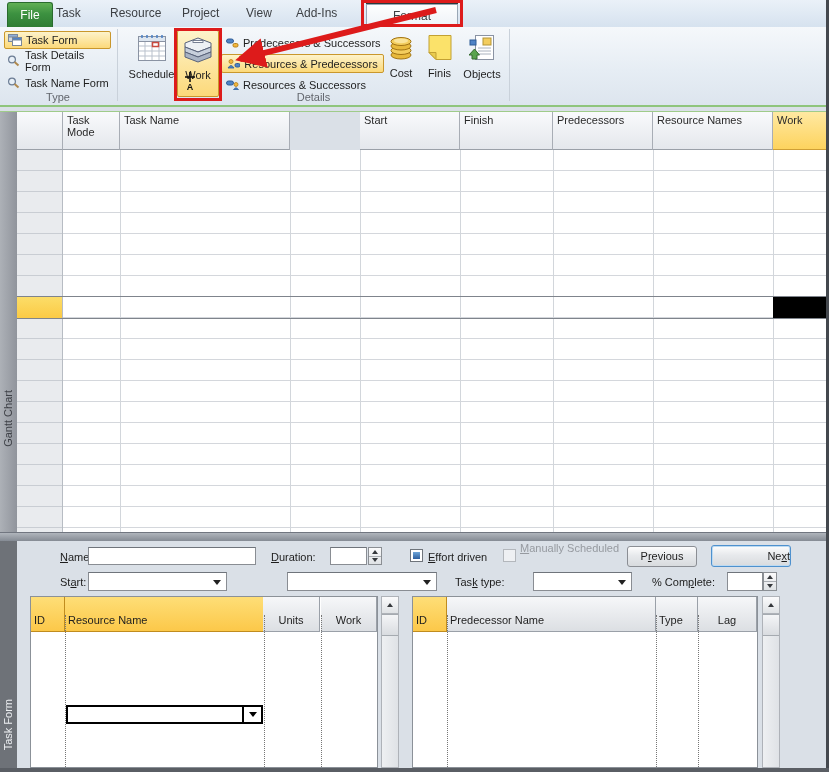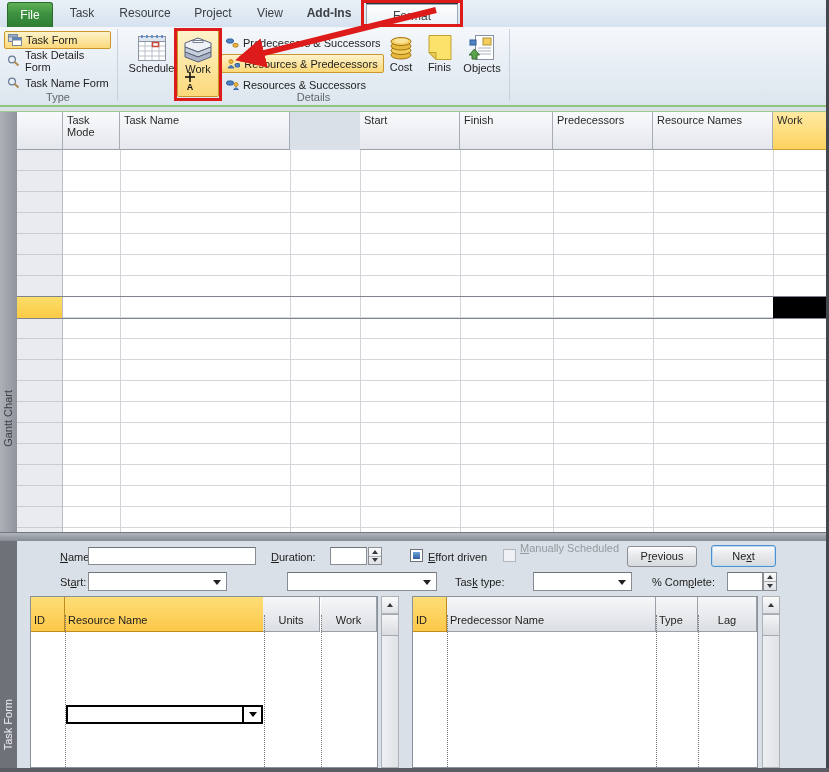--- a/index.html
+++ b/index.html
@@ -5,33 +5,33 @@
   html,body{margin:0;padding:0;background:#fff;}
   .window{position:relative;width:829px;height:772px;font-family:"Liberation Sans",sans-serif;
           background:#dae0e7;overflow:hidden;color:#1e1e1e;}
   .abs{position:absolute;}
   
   .tabbar{left:0;top:0;width:829px;height:27px;
           background:linear-gradient(#eaf1f8,#d6e2ef);border-bottom:1px solid #a8d193;}
   .file-tab{left:7px;top:2px;width:46px;height:25px;border-radius:3px 3px 0 0;
             background:linear-gradient(#61b055,#3c9140 45%,#2f7d33);color:#fff;
             font-size:12px;text-align:center;line-height:25px;border:1px solid #2a6b2e;border-bottom:none;box-sizing:border-box;}
-  .tab{top:0;height:27px;line-height:27px;text-align:center;font-size:12px;color:#3c3f43;}
+  .tab{top:0;height:27px;line-height:27px;text-align:left;font-size:12px;color:#3c3f43;}
   .format-tab{left:366px;top:4px;width:92px;height:23px;line-height:23px;text-align:center;font-size:12px;
               background:linear-gradient(#fdfefe,#edf2f7);border:1px solid #9aa7b5;border-bottom:none;box-sizing:border-box;color:#3c3f43;}
   .ctx-strip{left:366px;top:0;width:92px;height:4px;background:#2a3a3c;}
   
   .ribbon{left:0;top:27px;width:829px;height:78px;
           background:linear-gradient(#f5f8fb,#e6edf4 55%,#dde5ee);border-bottom:2px solid #8fc57c;}
   .rgroup-edge{top:29px;width:1px;height:72px;background:#c9d1da;}
   .group-label{top:91px;font-size:11px;color:#62666d;text-align:center;}
   .small-btn{height:18px;display:flex;align-items:center;gap:4px;font-size:11px;padding:0 3px;box-sizing:border-box;border-radius:2px;}
   .hl-yellow{background:linear-gradient(#fdf3cb,#fcd97a);border:1px solid #c9972c;}
   .big-btn{display:flex;flex-direction:column;align-items:center;justify-content:flex-start;
-           font-size:11px;box-sizing:border-box;border-radius:2px;padding-top:4px;gap:0;}
+           font-size:11px;box-sizing:border-box;border-radius:2px;padding-top:4px;gap:6px;}
   .menu-item{height:19px;display:flex;align-items:center;gap:4px;font-size:11px;padding:0 4px;box-sizing:border-box;border-radius:2px;}
   
   .red-box{border:3px solid #dd1b1b;box-sizing:border-box;z-index:60;pointer-events:none;}
   .arrow-svg{left:0;top:0;z-index:55;pointer-events:none;}
   
   .grid-topline{left:0;top:111px;width:829px;height:1px;background:#9fcb8a;}
   .pane-strip{left:0;top:112px;width:17px;height:420px;background:linear-gradient(to right,#adb1b7,#90949c);}
   .pane-label-v{writing-mode:vertical-rl;transform:rotate(180deg);font-size:11px;color:#3e4147;}
   .hdr{top:112px;height:38px;box-sizing:border-box;background:linear-gradient(#f9fafc,#e4e7ec);
        border-right:1px solid #a8adb5;border-bottom:1px solid #9aa0a8;font-size:11px;padding:2px 4px;color:#2a2a2a;}
@@ -85,21 +85,21 @@
 <body>
 
 <div class="window">
 
   <div class="abs tabbar">
     <div class="abs file-tab">File</div>
     <div class="abs tab" style="left:56px;width:52px;">Task</div>
     <div class="abs tab" style="left:110px;width:70px;">Resource</div>
     <div class="abs tab" style="left:182px;width:62px;">Project</div>
     <div class="abs tab" style="left:246px;width:48px;">View</div>
-    <div class="abs tab" style="left:296px;width:66px;font-weight:bold;">Add-Ins</div>
+    <div class="abs tab" style="left:296px;width:66px;">Add-Ins</div>
     <div class="abs ctx-strip"></div>
     <div class="abs format-tab">Format</div>
   </div>
 
   <div class="abs ribbon">
 
     <div class="abs small-btn hl-yellow" style="left:4px;top:4px;width:107px;">
       <svg class="icon" width="14" height="12" viewBox="0 0 14 12">
         <rect x="0.5" y="0.5" width="9" height="7" fill="#cfd8e2" stroke="#7a8799"></rect>
         <rect x="0.5" y="0.5" width="9" height="2.5" fill="#8fb0da" stroke="#7a8799"></rect>
@@ -283,21 +283,21 @@
         <div class="tri-dn"></div>
       </div>
   </div>
   <div class="abs checkbox" style="left:410px;top:549px;">
       <div class="fill"></div>
     </div>
   <div class="abs flabel" style="left:428px;top:551px;"><span></span><u>E</u><span>ffort driven</span></div>
   <div class="abs checkbox disabled" style="left:503px;top:549px;"></div>
   <div class="abs flabel" style="left:520px;top:542px;color:#969aa0;"><span></span><u>M</u><span>anually Scheduled</span></div>
   <div class="abs btn" style="left:627px;top:546px;width:70px;height:21px;line-height:19px;"><span>P</span><u>r</u><span>evious</span></div>
-  <div class="abs btn btn-default" style="left:711px;top:545px;width:65px;height:22px;line-height:20px;"><span>Ne</span><u>x</u><span>t</span></div>
+  <div class="abs btn btn-default" style="left:711px;top:545px;width:80px;height:22px;line-height:20px;text-align:right;"><span>Ne</span><u>x</u><span>t</span></div>
 
   <div class="abs flabel" style="left:60px;top:576px;"><span>St</span><u>a</u><span>rt:</span></div>
   <div class="abs tf-input" style="left:88px;top:572px;width:139px;height:19px;"><span></span><div class="combo-arrow"></div></div>
   <div class="abs flabel" style="left:250px;top:604px;"><span>Finis</span><u>h</u><span>:</span></div>
   <div class="abs tf-input" style="left:287px;top:572px;width:150px;height:19px;"><span></span><div class="combo-arrow"></div></div>
   <div class="abs flabel" style="left:455px;top:576px;"><span>Tas</span><u>k</u><span> type:</span></div>
   <div class="abs tf-input" style="left:533px;top:572px;width:99px;height:19px;"><span></span><div class="combo-arrow"></div></div>
   <div class="abs flabel" style="left:652px;top:576px;"><span>% Com</span><u>p</u><span>lete:</span></div>
   <input class="abs tf-input" style="left: 727px; top: 572px; width: 36px; height: 19px;" value="">
   <div class="abs spinner" style="left:763px;top:572px;width:14px;height:19px;">

